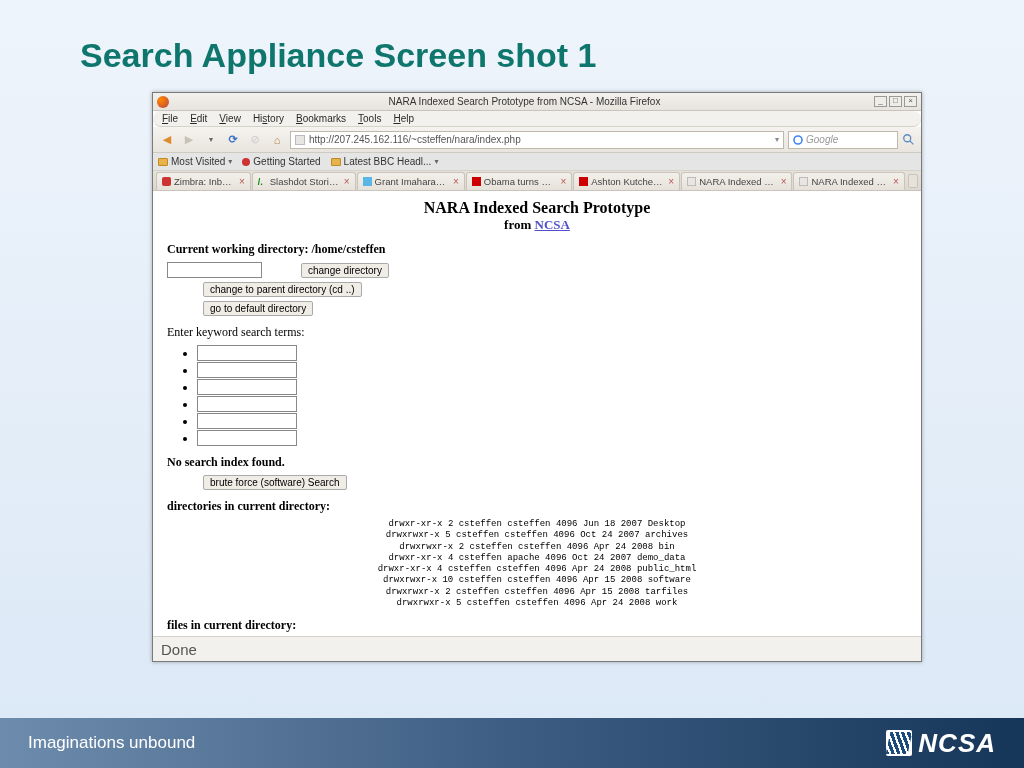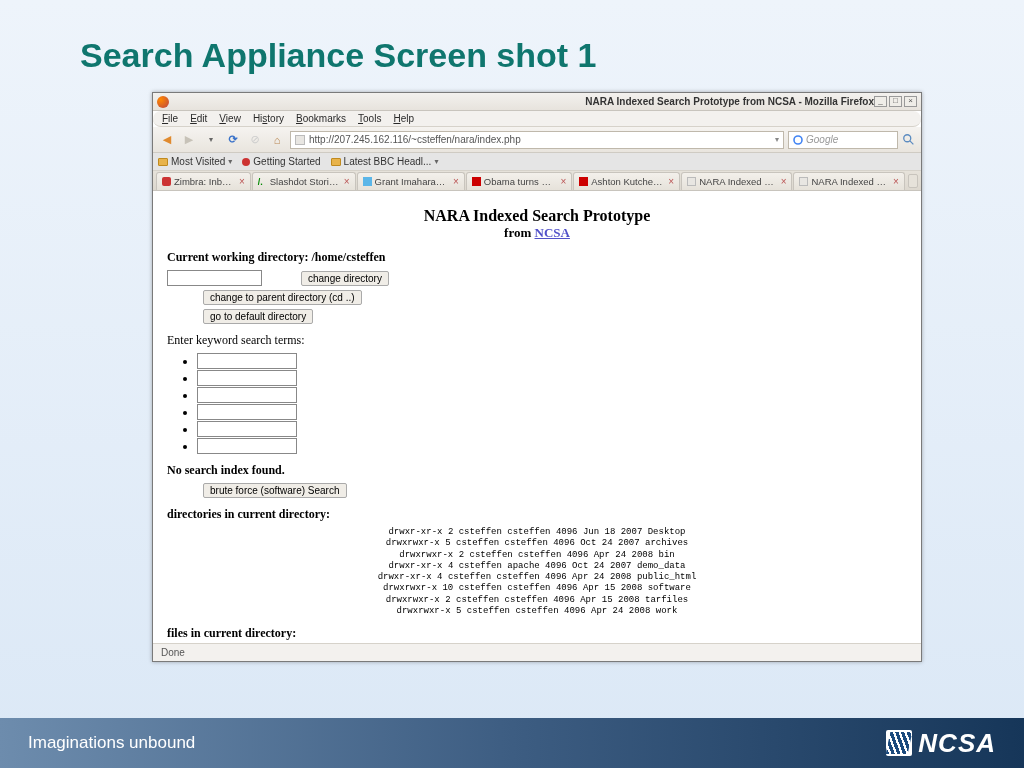--- a/index.html
+++ b/index.html
@@ -1,21 +1,21 @@
 <!DOCTYPE html>
 <html><head>
 <meta charset="utf-8">
 <style>
 * { margin: 0; padding: 0; box-sizing: border-box; }
 body { width: 1024px; height: 768px; background: linear-gradient(180deg, #eef4fb 0%, #dbe8f6 100%); font-family: Arial, Helvetica, sans-serif; position: relative; overflow: hidden; }
 .slide-title { position: absolute; top: 36px; left: 80px; font-size: 34px; font-weight: bold; color: #0f766e; }
 .browser { position: absolute; top: 92px; left: 152px; width: 770px; height: 570px; background: #fff; border: 1px solid #7a7a7a; box-shadow: 0 0 4px rgba(0,0,0,.3); display: flex; flex-direction: column; font-size: 10px; }
 .win-titlebar { height: 18px; background: linear-gradient(#f3f1ee,#e7e3dd); border-bottom: 1px solid #c8c4bd; display: flex; align-items: center; padding: 0 4px; }
 .win-titlebar .ff-icon { width: 12px; height: 12px; background: radial-gradient(circle at 30% 30%,#f80,#b44); border-radius: 50%; margin-right: 6px; }
-.win-title { flex: 1; text-align: right; font-size: 10px; color: #333; font-weight: bold; }
+.win-title { flex: 1; text-align: center; font-size: 10px; color: #333; font-weight: normal; }
 .win-ctrls { display: flex; gap: 2px; }
 .win-ctrls span { width: 13px; height: 11px; border: 1px solid #999; background: #efede8; font-size: 8px; line-height: 8px; text-align: center; color: #555; }
 .menubar { height: 16px; background: #f3f1ee; border-bottom: 1px solid #d6d2ca; display: flex; align-items: center; padding: 0 4px; gap: 2px; border-radius: 8px; }
 .menubar span { font-size: 10px; color: #2a2a2a; padding: 0 5px; cursor: default; }
 .menubar span u { text-decoration: underline; }
 .toolbar { height: 26px; background: linear-gradient(#f5f3f0,#e9e5de); border-bottom: 1px solid #cfcbc3; display: flex; align-items: center; padding: 0 5px; gap: 4px; }
 .tbtn { width: 18px; height: 18px; border-radius: 3px; display: flex; align-items: center; justify-content: center; font-size: 11px; }
 .urlbox { flex: 1; height: 18px; background: #fff; border: 1px solid #bfb8ab; display: flex; align-items: center; padding: 0 4px; gap: 4px; color: #555; }
 .urlbox .page-icon { width: 10px; height: 10px; background: #e8e6e2; border: 1px solid #bbb; }
 .urlbox .dd { color: #888; font-size: 8px; }
@@ -25,33 +25,33 @@
 .bookbar { height: 18px; background: #e5e5e5; border-bottom: 1px solid #d6d2ca; display: flex; align-items: center; padding: 0 5px; gap: 10px; font-size: 10px; color: #333; }
 .bookbar .bm { display: flex; align-items: center; gap: 3px; }
 .bookbar .folder { width: 10px; height: 8px; background: #e8b34b; border: 1px solid #c08a1f; border-radius: 1px; }
 .bookbar .red { width: 8px; height: 8px; background: #c33; border-radius: 50%; }
 .tabbar { height: 20px; background: linear-gradient(#e6e2da,#ddd8cf); border-bottom: 1px solid #c8c4bd; display: flex; align-items: flex-end; padding: 0 3px; gap: 1px; font-size: 9.5px; overflow: hidden; }
 .tab { height: 18px; background: linear-gradient(#f3f0eb,#e6e2da); border: 1px solid #c8c4bd; border-bottom: none; border-radius: 3px 3px 0 0; padding: 0 5px; display: flex; align-items: center; gap: 3px; color: #444; white-space: nowrap; max-width: 112px; overflow: hidden; }
 .tab .x { color: #b55; font-size: 10px; margin-left: 2px; }
 .tab .ico { width: 9px; height: 9px; flex-shrink: 0; }
 .tab .tlabel { overflow: hidden; text-overflow: ellipsis; }
 .tabbar .newtab { width: 12px; height: 14px; background: #e6e2da; border: 1px solid #c8c4bd; border-radius: 2px; margin-left: 2px; align-self: center; }
-.content { flex: 1; background: #fff; overflow-y: auto; padding: 16px 14px; font-family: Georgia, 'Times New Roman', serif; font-size: 12px; color: #000; }
+.content { flex: 1; background: #fff; overflow-y: auto; padding: 8px 14px; font-family: Georgia, 'Times New Roman', serif; font-size: 12px; color: #000; }
 .content h2 { text-align: center; font-size: 16px; font-weight: bold; font-family: Georgia, serif; }
 .content .sub { text-align: center; font-size: 13px; }
 .content .sub a { color: #5151c9; text-decoration: underline; }
 .content p { margin: 9px 0 5px; font-weight: bold; font-size: 12px; }
 .content .nb { font-weight: normal; }
 .content input[type=text] { height: 16px; border: 1px solid #888; font-size: 11px; background:#fff; }
 .content button { font-size: 10px; padding: 1px 6px; background: #f0ede7; border: 1px solid #aaa; border-radius: 2px; cursor: pointer; font-family: sans-serif; margin-left: 36px; }
 .kwlist { list-style: disc; margin: 3px 0 3px 30px; }
 .kwlist li { margin: 1px 0; }
 .kwlist input { width: 100px; }
 pre { font-family: 'Courier New', monospace; font-size: 9px; line-height: 1.25; color: #000; margin: 2px 0 6px; text-align: center; }
-.statusbar { height: 18px; background: #f3f1ee; border-top: 1px solid #d6d2ca; display: flex; align-items: center; padding: 0 8px; font-size: 10px; color: #555; }
+.statusbar { height: 25px; background: #f3f1ee; border-top: 1px solid #d6d2ca; display: flex; align-items: center; padding: 0 8px; font-size: 15px; color: #555; }
 .footer { position: absolute; bottom: 0; left: 0; width: 1024px; height: 50px; background: linear-gradient(90deg, #6d8cad 0%, #3d5d82 50%, #163659 100%); display: flex; align-items: center; padding: 0 28px; color: #fff; font-size: 17px; }
 .footer .tagline { flex: 1; }
 .ncsa-logo { display: flex; align-items: center; gap: 6px; font-weight: bold; font-style: italic; font-size: 26px; letter-spacing: 1px; color: #fff; }
 .ncsa-mark { width: 26px; height: 26px; background: #fff; border-radius: 2px; display: flex; align-items: center; justify-content: center; overflow: hidden; }
 .ncsa-mark div { width: 22px; height: 22px; background: repeating-linear-gradient(60deg, #1b4a7d 0 3px, #fff 3px 5px); transform: skewX(-12deg); }
 </style>
 </head>
 <body>
 
 <div class="slide-title">Search Appliance Screen shot 1</div>

